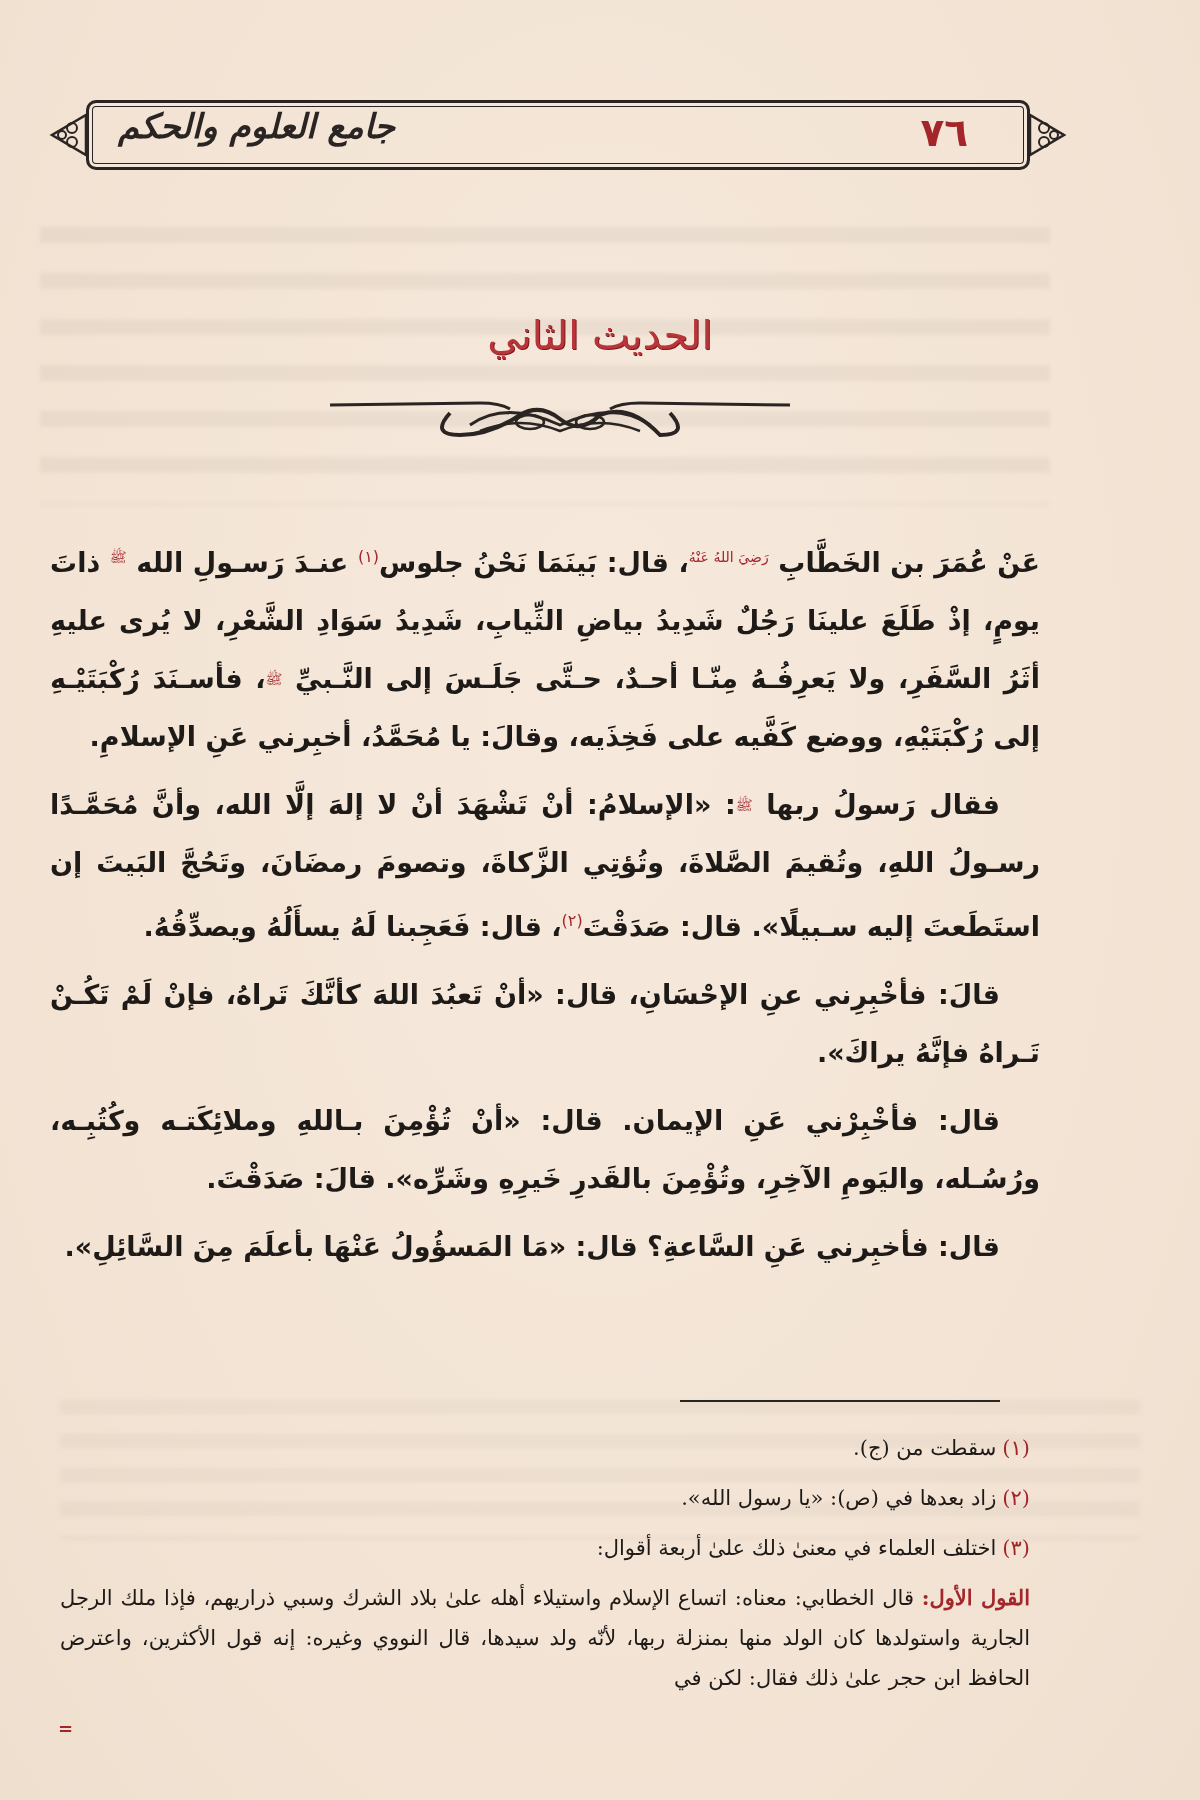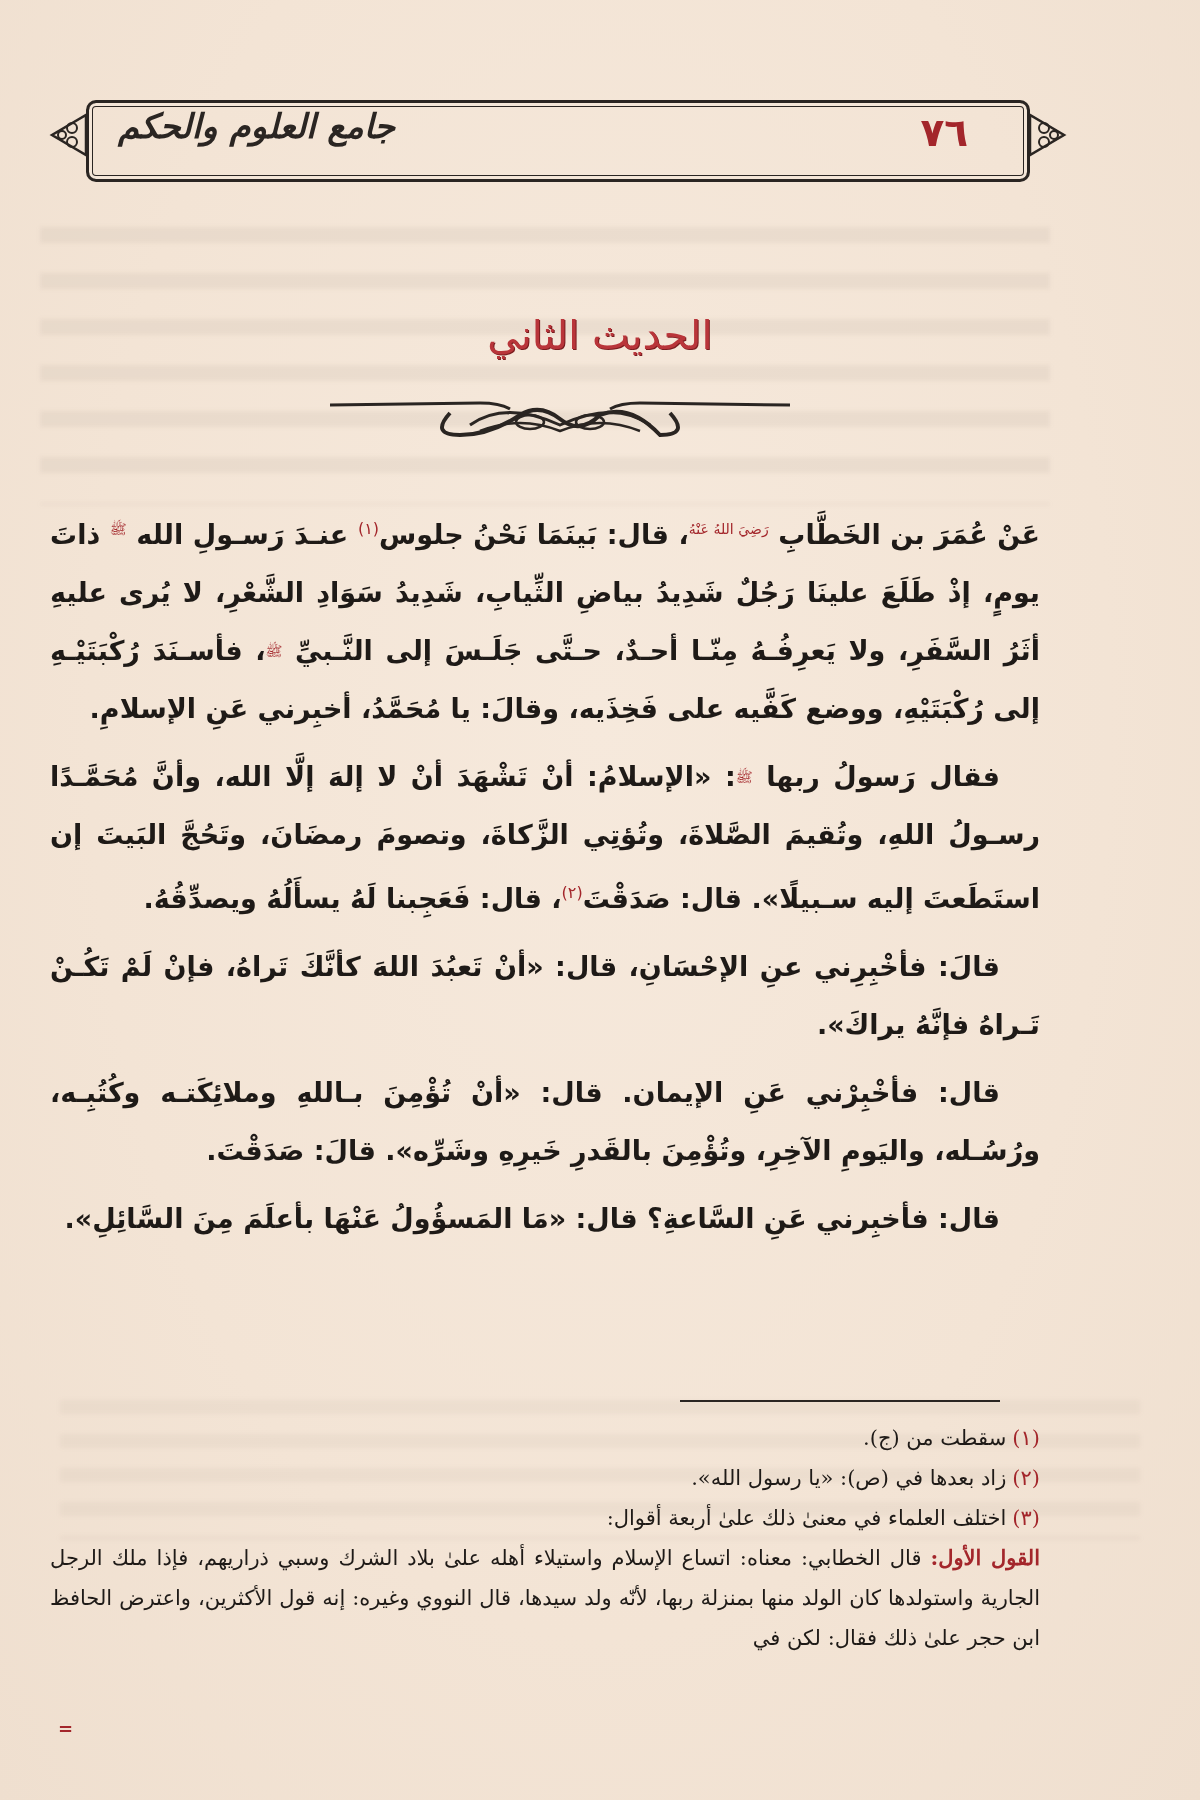--- a/index.html
+++ b/index.html
@@ -33,21 +33,21 @@
       left: 60px; right: 60px; top: 1380px; height: 160px;
       background: repeating-linear-gradient(180deg,
         rgba(120,100,90,0.0) 0px, rgba(120,100,90,0.0) 20px,
         rgba(120,100,90,0.05) 20px, rgba(120,100,90,0.05) 34px);
       filter: blur(2px);
     }
 
     
     .header {
       position: absolute;
-      left: 48px; top: 100px; width: 1020px; height: 82px;
+      left: 48px; top: 100px; width: 1020px; height: 70px;
     }
     .header-frame {
       position: absolute;
       left: 38px; right: 38px; top: 0; bottom: 0;
       border: 3px solid #2a2522;
       border-radius: 10px;
       box-shadow: inset 0 0 0 3px #f4e6d8, inset 0 0 0 4px #2a2522;
     }
     .ornament {
       position: absolute;
@@ -87,21 +87,21 @@
       text-shadow: 1px 1px 0 #7a1c1f;
     }
     .divider {
       position: absolute;
       left: 330px; top: 395px; width: 460px; height: 48px;
     }
 
     
     .body-text {
       position: absolute;
-      left: 50px; right: 160px; top: 500px;
+      left: 50px; right: 160px; top: 528px;
       direction: rtl;
       text-align: justify;
       font-family: "DejaVu Sans", sans-serif;
       font-size: 27px;
       font-weight: bold;
       line-height: 58px;
       color: #1e1a17;
     }
     .body-text p {
       margin: 0 0 10px 0;
@@ -130,21 +130,21 @@
     .footnotes {
       position: absolute;
       left: 50px; right: 160px; top: 1418px;
       direction: rtl;
       font-family: "DejaVu Serif", serif;
       font-size: 21px;
       line-height: 40px;
       color: #1e1a17;
       text-align: justify;
     }
-    .footnotes .fn-line { margin: 0; }
+    .footnotes .fn-line { margin: 10px; }
     .footnotes .fn-num { color: #a3262b; margin-left: 6px; }
     .footnotes .saying-label { color: #a3262b; font-weight: bold; }
     .continuation-mark {
       position: absolute;
       left: 58px; top: 1718px;
       color: #a3262b;
       font-size: 18px;
       font-weight: bold;
     }
   </style>

